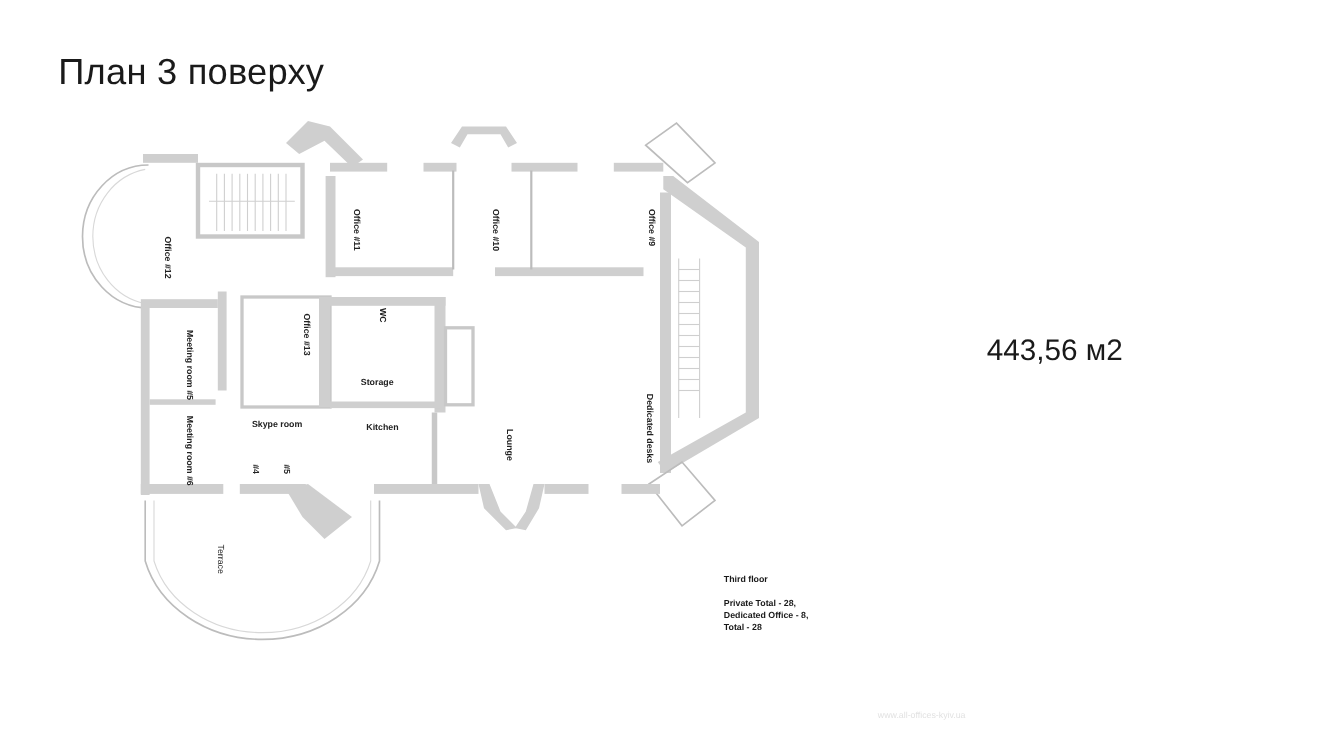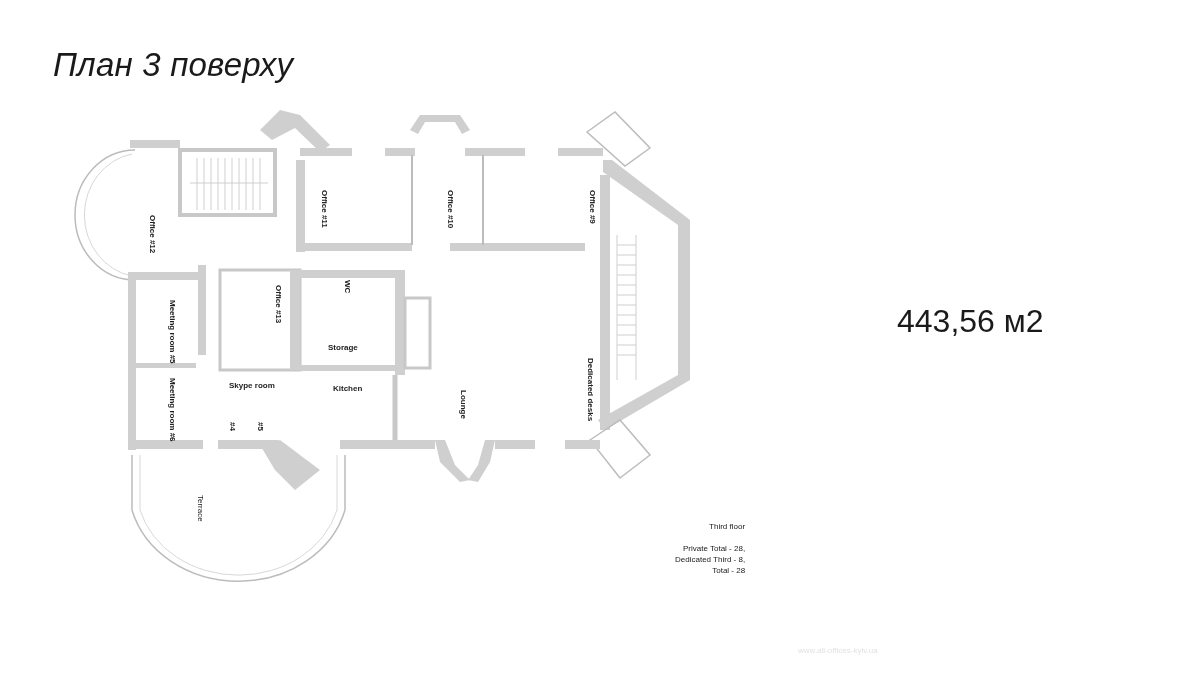--- a/index.html
+++ b/index.html
@@ -1,20 +1,20 @@
 <!DOCTYPE html>
 <html><head>
 <meta charset="utf-8">
 <style>
   html, body { margin:0; padding:0; background:#ffffff; }
   body { width:1200px; height:675px; position:relative; overflow:hidden; font-family:"Liberation Sans", sans-serif; color:#1a1a1a; }
-  .title { position:absolute; left:53px; top:46px; font-size:33px; font-weight:400; letter-spacing:0.2px;font-style:italic; }
-  .area { position:absolute; left:897px; top:303px; font-size:32px; font-weight:400; }
+  .title { position:absolute; left:53px; top:46px; font-size:33px; font-weight:400; letter-spacing:0.2px; }
+  .area { position:absolute; left:897px; top:303px; font-size:27px; font-weight:400; }
   .plan { position:absolute; left:0; top:0; }
-  .legend { position:absolute; left:675px; top:521px; font-size:8px; font-weight:400; line-height:11px;text-align:right; }
+  .legend { position:absolute; left:658px; top:521px; font-size:8px; font-weight:700; line-height:11px; }
   .legend .gap { height:11px; }
   .watermark { position:absolute; left:798px; top:646px; font-size:8px; color:#e2e2e2; }
   .lbl { font-family:"Liberation Sans", sans-serif; font-weight:700; font-size:8px; fill:#222; }
   .wall { fill:#cfcfcf; }
   .line { stroke:#bcbcbc; stroke-width:1.5; fill:none; }
   .thin { stroke:#d8d8d8; stroke-width:1; fill:none; }
 </style>
 </head>
 <body>
 
@@ -115,17 +115,17 @@
   <text class="lbl" transform="translate(258,422) rotate(90)">#5</text>
   <text class="lbl" transform="translate(461,390) rotate(90)">Lounge</text>
   <text class="lbl" transform="translate(588,358) rotate(90)">Dedicated desks</text>
   <text class="lbl" transform="translate(198,495) rotate(90)" style="font-weight:400">Terrace</text>
 </svg>
 
 <div class="legend">
   <div>Third floor</div>
   <div class="gap"></div>
   <div>Private Total - 28,</div>
-  <div>Dedicated Third - 8,</div>
+  <div>Dedicated Office - 8,</div>
   <div>Total - 28</div>
 </div>
 
 <div class="watermark">www.all-offices-kyiv.ua</div>
 
 </body></html>

